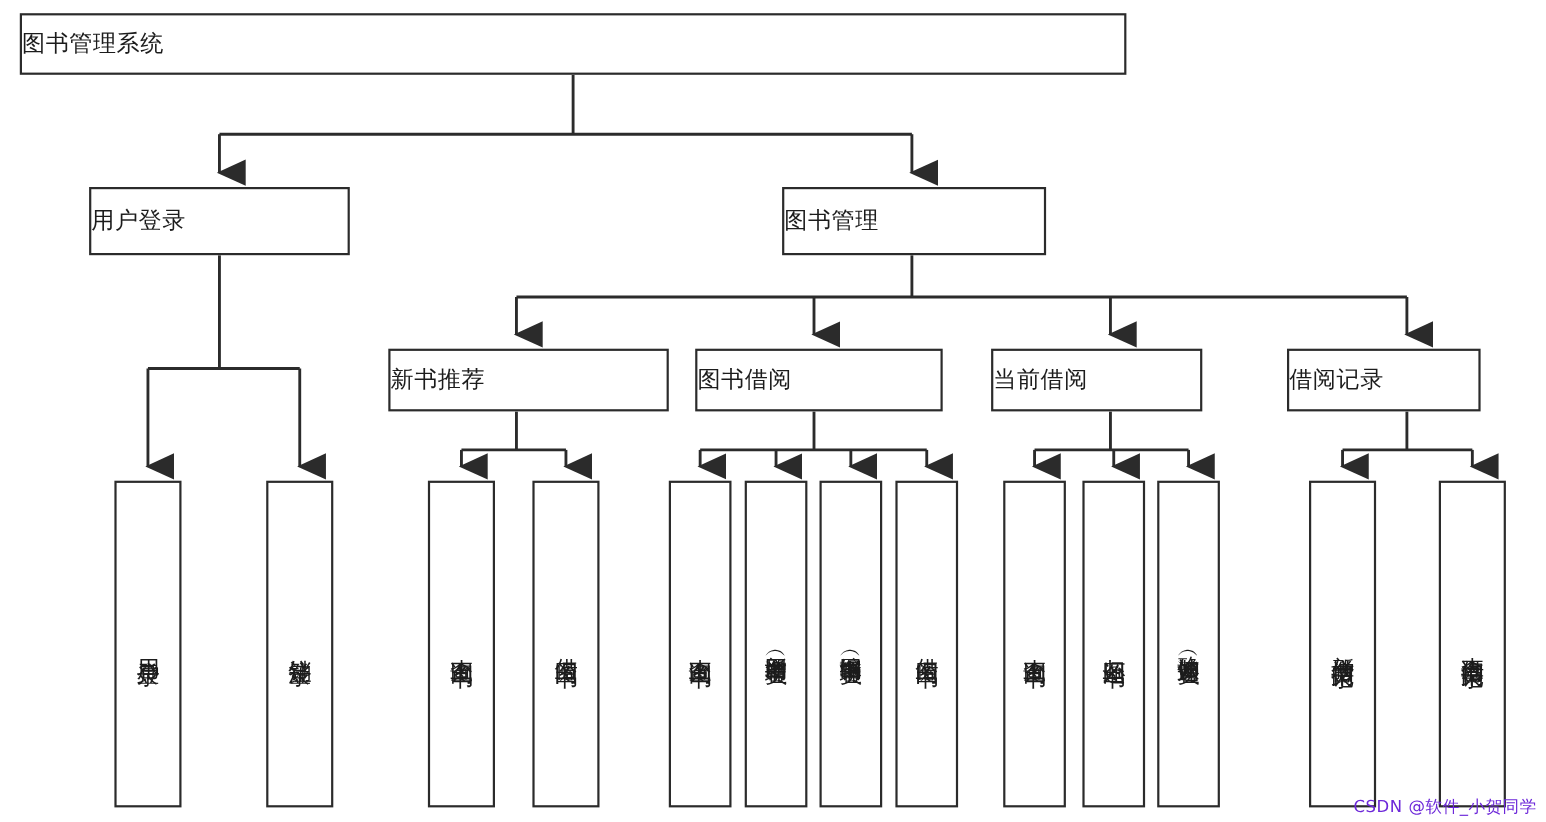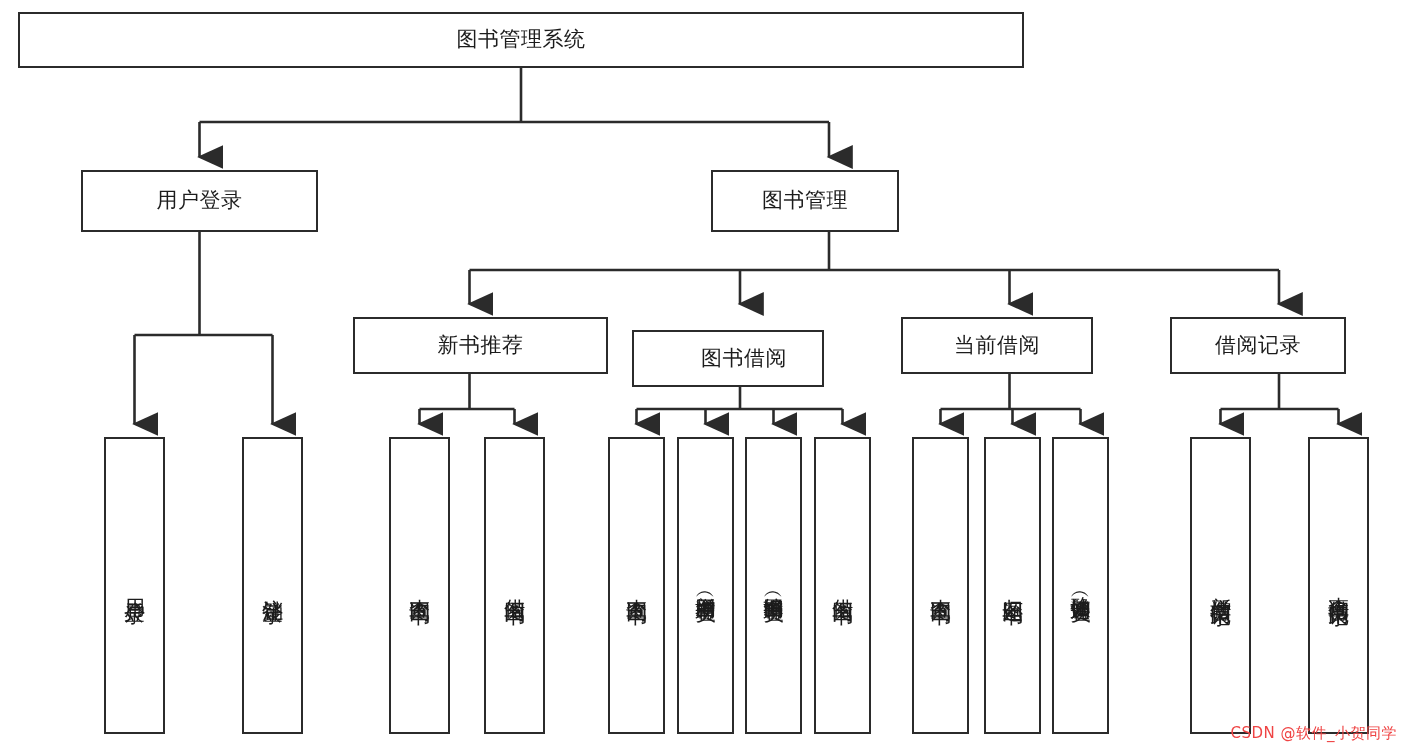--- a/index.html
+++ b/index.html
@@ -25,21 +25,21 @@
     width: 1405px;
     height: 747px;
   }
   .node {
     position: absolute;
     box-sizing: border-box;
     border: 2.5px solid #2b2b2b;
     background: #ffffff;
     display: flex;
     align-items: center;
-    justify-content: center;
+    justify-content: flex-start;
     color: #1c1c1c;
   }
   .node-label {
     display: block;
     text-align: center;
     letter-spacing: 0.5px;
     white-space: nowrap;
   }
   .h-node .node-label {
     font-size: 21px;
@@ -59,21 +59,21 @@
   }
   .v-node.narrow .node-label {
     font-size: 20px;
     letter-spacing: 1px;
   }
   #watermark {
     position: absolute;
     right: 8px;
     bottom: 4px;
     font-size: 15px;
-    color: #ef4444;
+    color: #6d28d9;
     letter-spacing: 0.5px;
     white-space: nowrap;
     pointer-events: none;
   }
 </style>
 </head>
 <body>
 
 <div id="canvas">
   <svg id="wires" viewBox="0 0 1405 747" xmlns="http://www.w3.org/2000/svg">
@@ -119,27 +119,27 @@
       </g>
   </svg>
 
   <div id="node-layer">
       <div class="node h-node" style="left: 18px; top: 12px; width: 1006px; height: 56px;">
         <span class="node-label">图书管理系统</span>
       </div>
       <div class="node h-node" style="left: 81px; top: 170px; width: 237px; height: 62px;">
         <span class="node-label">用户登录</span>
       </div>
-      <div class="node h-node" style="left: 711px; top: 170px; width: 188px; height: 62px;">
+      <div class="node h-node" style="left: 711px; top: 170px; width: 240px; height: 62px;">
         <span class="node-label">图书管理</span>
       </div>
       <div class="node h-node" style="left: 353px; top: 317px; width: 255px; height: 57px;">
         <span class="node-label">新书推荐</span>
       </div>
-      <div class="node h-node" style="left: 632px; top: 330px; width: 192px; height: 57px; padding-left: 32px;">
+      <div class="node h-node" style="left: 632px; top: 317px; width: 225px; height: 57px;">
         <span class="node-label">图书借阅</span>
       </div>
       <div class="node h-node" style="left: 901px; top: 317px; width: 192px; height: 57px;">
         <span class="node-label">当前借阅</span>
       </div>
       <div class="node h-node" style="left: 1170px; top: 317px; width: 176px; height: 57px;">
         <span class="node-label">借阅记录</span>
       </div>
       <div class="node v-node" style="left: 104px; top: 437px; width: 61px; height: 297px;">
         <span class="node-label">用户登录</span>

